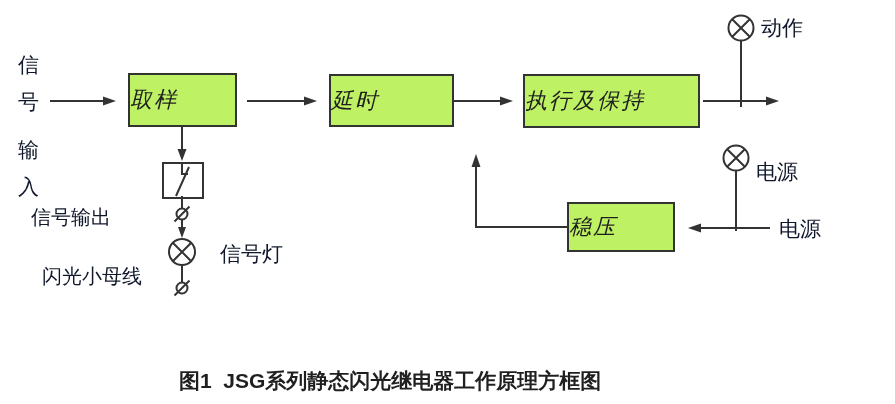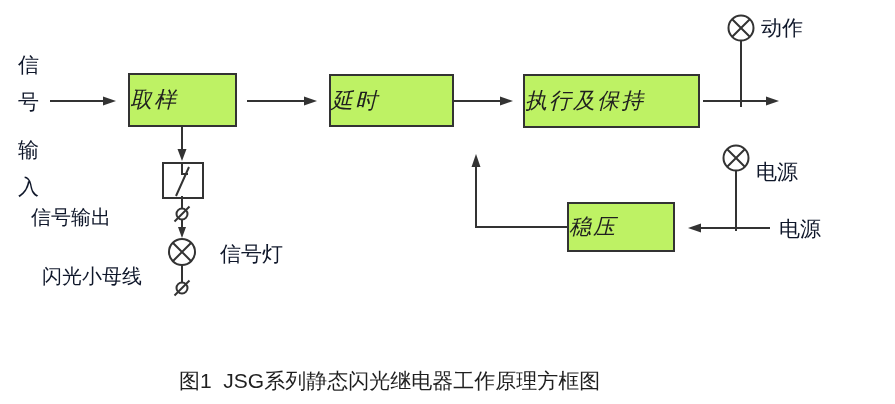--- a/index.html
+++ b/index.html
@@ -28,21 +28,21 @@
   .label {
     position: absolute;
     color: #0f172a;
     white-space: nowrap;
     line-height: 1;
   }
   .vchar { font-size: 21px; }
   .caption {
     position: absolute;
     font-size: 21px;
-    font-weight: 400;
+    font-weight: 700;
     color: #1f1f1f;
     white-space: pre;
   }
   svg * { vector-effect: non-scaling-stroke; }
 </style>
 </head>
 <body>
 
 <div id="stage">
 

